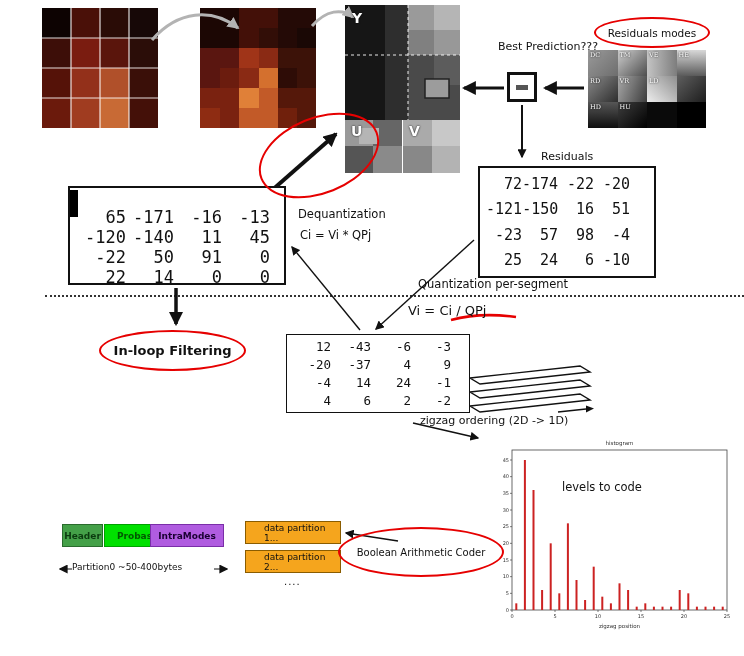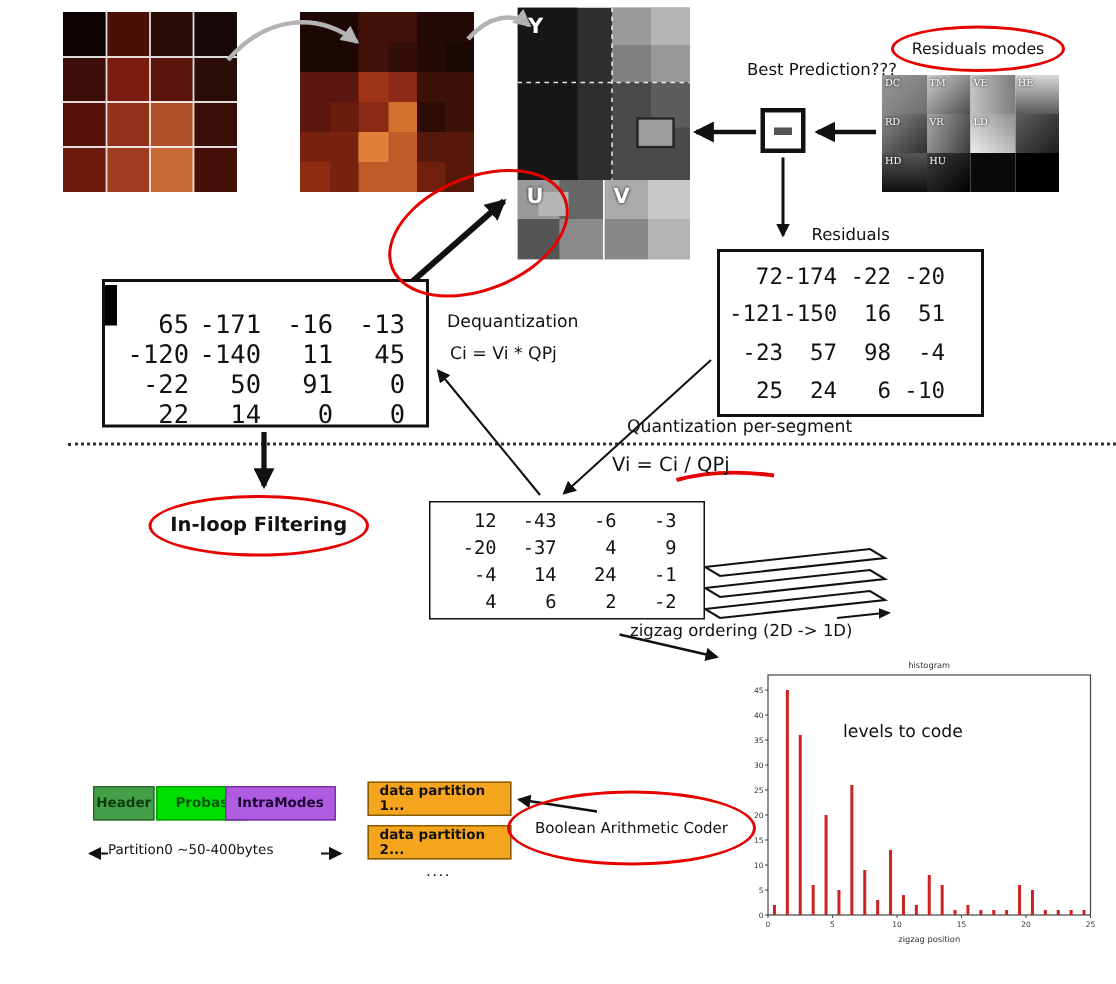--- a/index.html
+++ b/index.html
@@ -35,21 +35,21 @@
   .pm9{background:linear-gradient(135deg,#3e3e3e,#000)}
   .pm10{background:#0a0a0a}
   .pm11{background:#000}
   .dotted-sep{position:absolute;left:45px;top:295px;width:699px;border-top:2px dotted #333;z-index:2}
   .chart{position:absolute;left:490px;top:436px;width:245px;height:196px;background:#fff;z-index:8}
   .chart-ann{position:absolute;left:72px;top:44px;font-size:11.5px;z-index:9}
   .sbox{position:absolute;height:23px;z-index:8;display:flex;align-items:center;justify-content:center;font-size:9px;font-weight:bold}
   .sb-header{background:#44a048;border:1px solid #2a6b2d;color:#0b3b0f}
   .sb-probas{background:#00e000;border:1px solid #00a000;color:#005800}
   .sb-intra{background:#b05ce0;border:1px solid #7a2ea8;color:#1a0033}
-  .sb-part{background:#f5a51d;border:1.5px solid #8a5c00;color:#111;justify-content:flex-start;padding-left:7px;font-weight:bold;font-size:9px}
+  .sb-part{background:#f5a51d;border:1.5px solid #8a5c00;color:#111;justify-content:flex-start;padding-left:18px;font-weight:normal;font-size:9px}
   .part0-lbl{position:absolute;left:72px;top:562px;width:142px;font-size:9px;background:#fff;z-index:9}
   .dots{position:absolute;left:284px;top:576px;font-size:10px;letter-spacing:1px;z-index:8}
   .ell-pred{left:594px;top:17px;width:116px;height:31px;font-size:10.5px;border-width:2px}
   .ell-circ{left:256px;top:117px;width:126px;height:77px;transform:rotate(-22deg);border-width:2.5px}
   .ell-inloop{left:99px;top:330px;width:147px;height:41px;font-size:13px;font-weight:bold}
   .ell-bool{left:338px;top:527px;width:166px;height:50px;font-size:10px;border-width:2px}
 </style>
 </head>
 <body>
 

